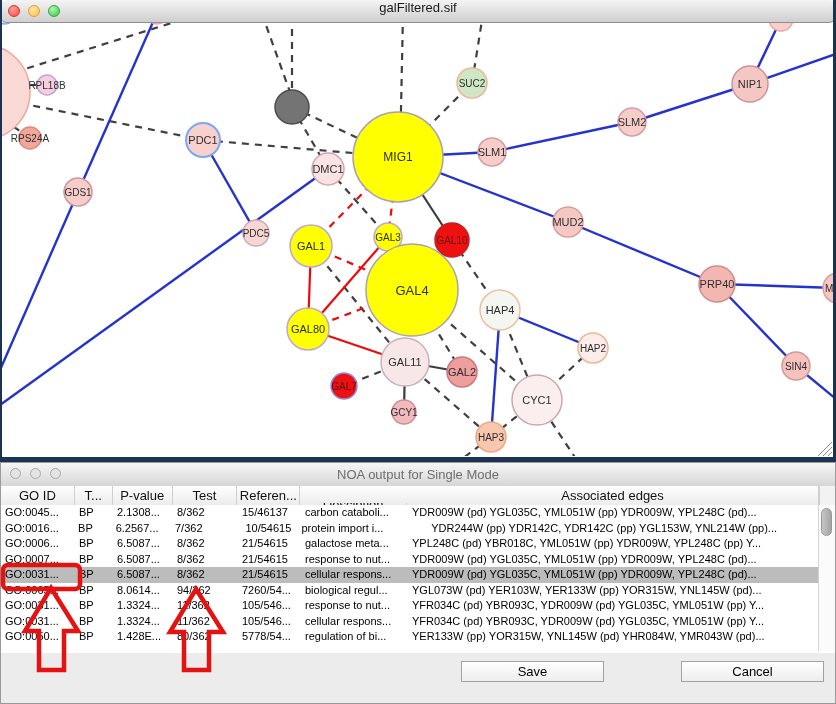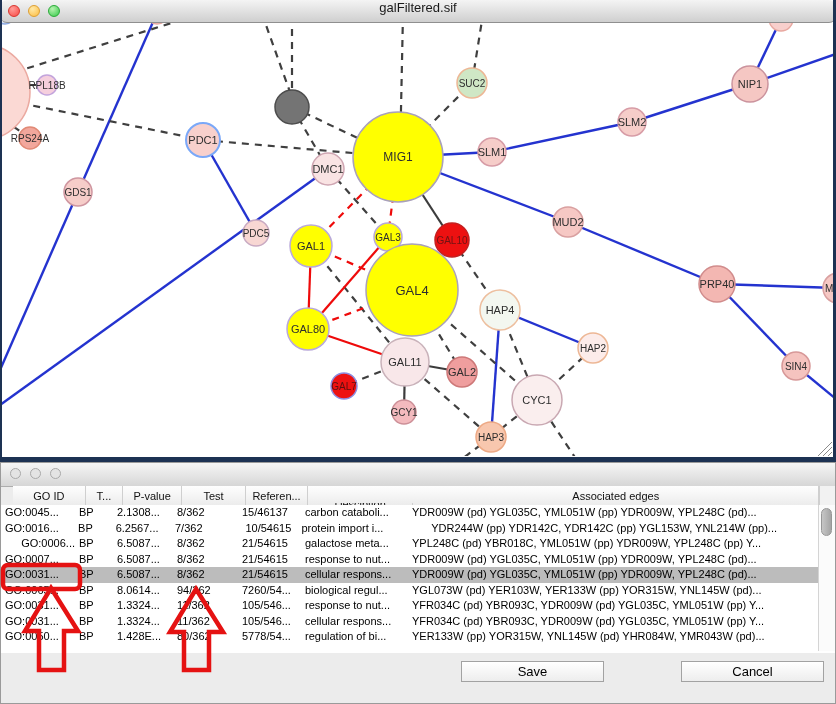--- a/index.html
+++ b/index.html
@@ -21,23 +21,23 @@
   .l-hollow{background:#e4e4e4;border:1.5px solid #a9a9a9;width:11px;height:11px;}
   .graph-svg{position:absolute;left:0;top:22px;width:836px;height:434px;z-index:1;}
 
   
   .noa-window{position:absolute;left:0;top:462px;width:836px;height:242px;background:#ececec;
               border:1px solid #9a9a9a;box-sizing:border-box;}
   .noa-titlebar{position:absolute;left:0;top:0;right:0;height:23px;
                 background:linear-gradient(#f6f6f6,#d6d6d6);border-bottom:1px solid #adadad;
                 display:flex;align-items:center;justify-content:center;font-size:13px;color:#6e6e6e;}
   .noa-lights{position:absolute;left:9px;top:5px;display:flex;gap:9px;}
-  .table-header{position:absolute;left:12px;top:23px;right:0;height:19px;display:flex;
+  .table-header{position:absolute;left:0;top:23px;right:0;height:19px;display:flex;
                 background:linear-gradient(#fefefe,#ececec);border-bottom:1px solid #bcbcbc;
-                font-size:11px;color:#111;}
+                font-size:13px;color:#111;}
   .th{box-sizing:border-box;border-right:1px solid #cfcfcf;display:flex;align-items:center;
       justify-content:center;white-space:nowrap;overflow:hidden;}
   .th-corner{box-sizing:border-box;background:#f2f2f2;border-left:1px solid #cfcfcf;}
   .table-area{position:absolute;left:0;top:42px;right:0;height:147px;background:#fff;
               border-bottom:1px solid #cfcfcf;overflow:hidden;}
   .trow{display:flex;height:15.5px;line-height:15.5px;font-size:11px;color:#000;}
   .trow.selected{background:#bcbcbc;}
   .td{box-sizing:border-box;padding-left:4px;white-space:nowrap;overflow:hidden;}
   .vscroll{position:absolute;right:0;top:42px;width:16px;height:146px;background:#fbfbfb;
            border-left:1px solid #d4d4d4;z-index:3;}
@@ -187,20 +187,21 @@
   <div class="net-frame"></div>
 </div>
 
 <div class="noa-window">
   <div class="noa-titlebar">
     <div class="noa-lights">
       <span class="light l-hollow"></span>
       <span class="light l-hollow"></span>
       <span class="light l-hollow"></span>
     </div>
+    <span>NOA output for Single Mode</span>
   </div>
 
   <div class="table-header" id="thead">
       <div class="th" style="width: 74px;">GO ID</div>
       <div class="th" style="width: 38px;">T...</div>
       <div class="th" style="width: 60px;">P-value</div>
       <div class="th" style="width: 65px;">Test</div>
       <div class="th" style="width: 63px;">Referen...</div>
       <div class="th" style="width: 107px; margin-top: 17px;">Desciption</div>
       <div class="th" style="width: 413px;">Associated edges</div>
@@ -219,21 +220,21 @@
       <div class="trow">
         <div class="td" style="width: 74px;">GO:0016...</div>
         <div class="td" style="width: 38px;">BP</div>
         <div class="td" style="width: 60px;">6.2567...</div>
         <div class="td" style="width: 65px;">7/362</div>
         <div class="td" style="width: 63px; text-align: center;">10/54615</div>
         <div class="td" style="width: 107px;">protein import i...</div>
         <div class="td" style="width: 413px; margin-left: 24px;">YDR244W (pp) YDR142C, YDR142C (pp) YGL153W, YNL214W (pp)...</div>
       </div>
       <div class="trow">
-        <div class="td" style="width: 74px; text-align: right;">GO:0006...</div>
+        <div class="td" style="width: 74px;">GO:0006...</div>
         <div class="td" style="width: 38px;">BP</div>
         <div class="td" style="width: 60px;">6.5087...</div>
         <div class="td" style="width: 65px;">8/362</div>
         <div class="td" style="width: 63px;">21/54615</div>
         <div class="td" style="width: 107px;">galactose meta...</div>
         <div class="td" style="width: 413px;">YPL248C (pd) YBR018C, YML051W (pp) YDR009W, YPL248C (pp) Y...</div>
       </div>
       <div class="trow">
         <div class="td" style="width: 74px;">GO:0007...</div>
         <div class="td" style="width: 38px;">BP</div>

